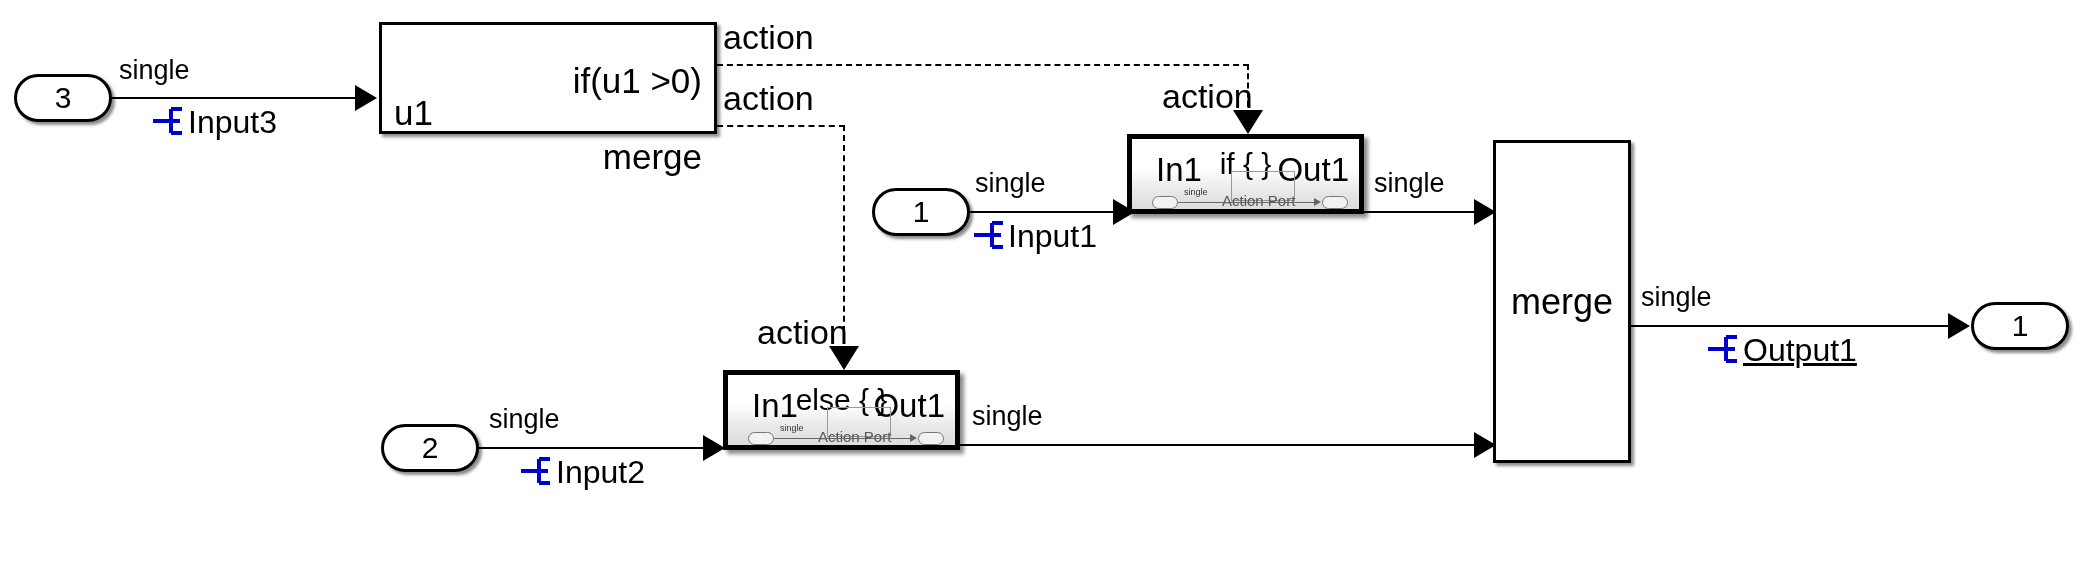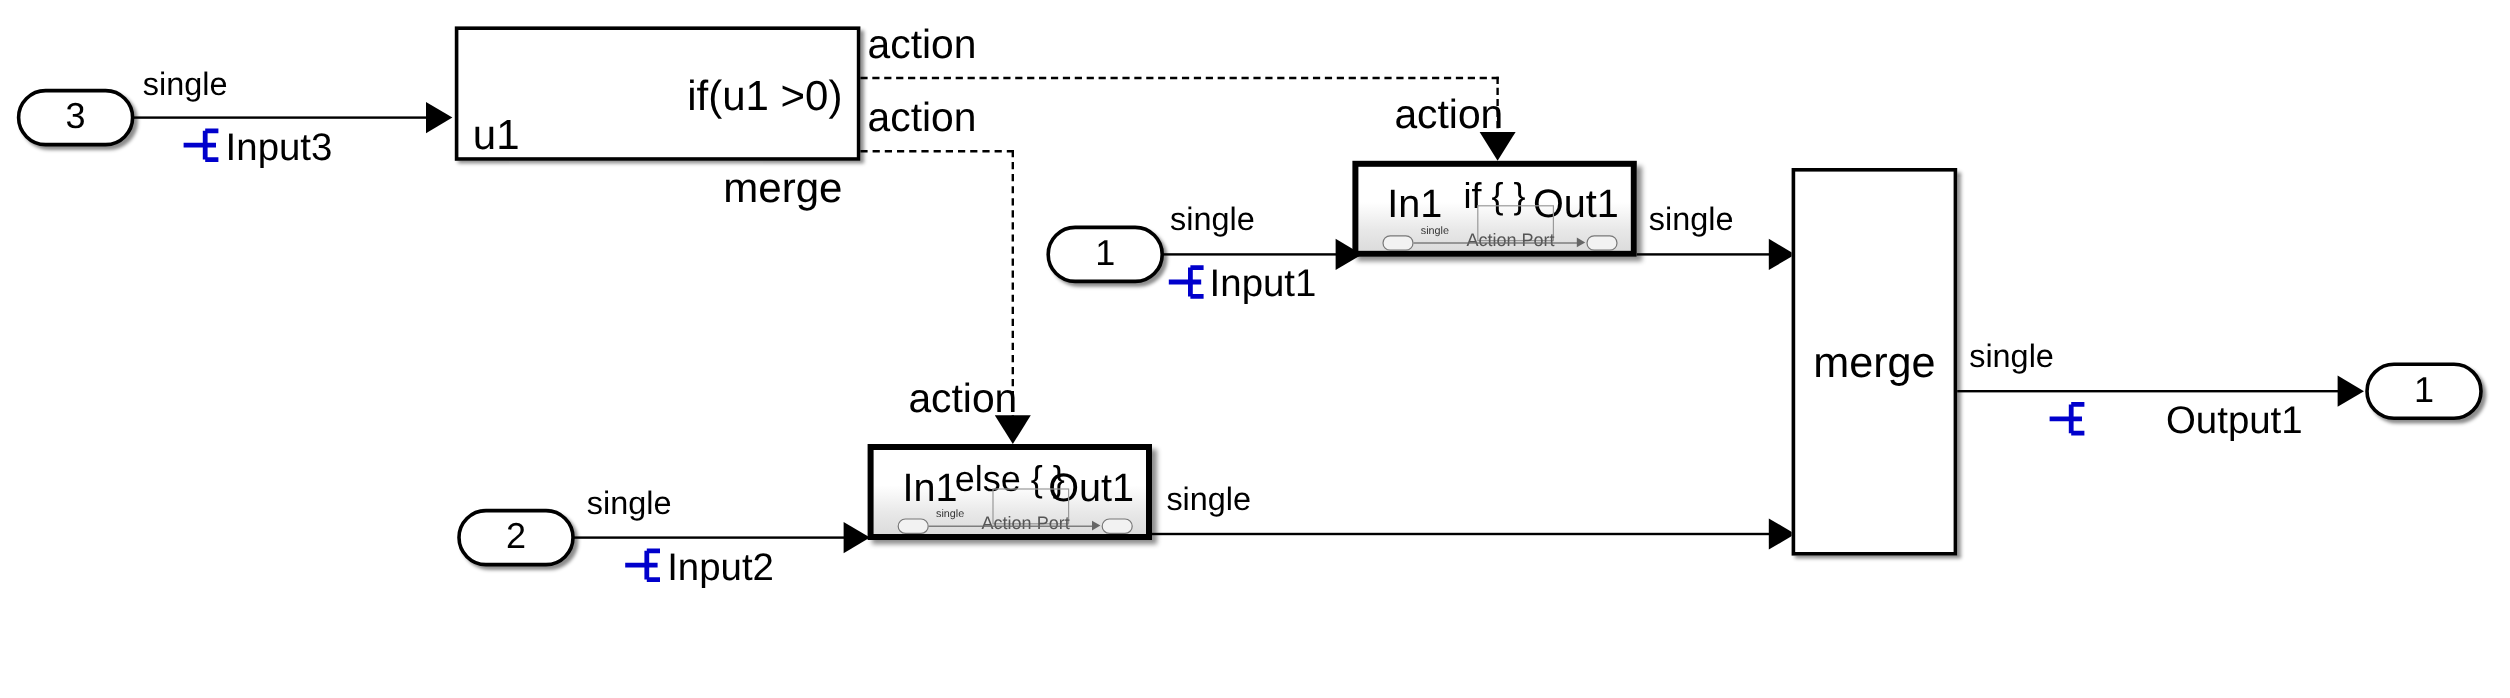--- a/index.html
+++ b/index.html
@@ -273,19 +273,19 @@
   <div class="rect" style="left:1493px; top:92px; width:138px; height:323px;margin-top:48px;">
     <span class="merge-text">merge</span>
   </div>
 
   <div class="hline" style="left:1631px; top:325px; width:335px;"></div>
   <div class="arrow-r" style="left:1948px; top:313px;"></div>
   <div class="lbl sig" style="left:1641px; top:284px;">single</div>
   <svg class="marker" style="left:1706px; top:332px;" viewBox="0 0 34 34">
     <path d="M2 17 H20 M20 5 V29 M20 5 H31 M20 17 H29 M20 29 H31" stroke="#0000CC" stroke-width="4" fill="none"></path>
   </svg>
-  <div class="lbl" style="left:1805px; top:334px;">Output1</div>
+  <div class="lbl" style="left:1743px; top:334px;text-decoration:underline;">Output1</div>
 
   <div class="port" style="left:1971px; top:302px; width:98px; height:48px;">
     <span>1</span>
   </div>
 
 </div>
 
 </body></html>

